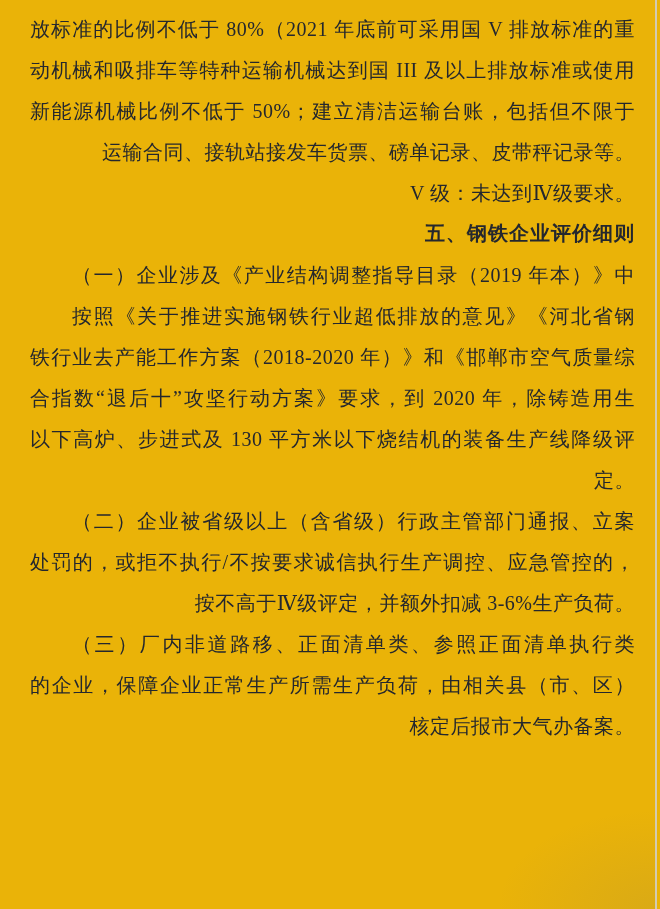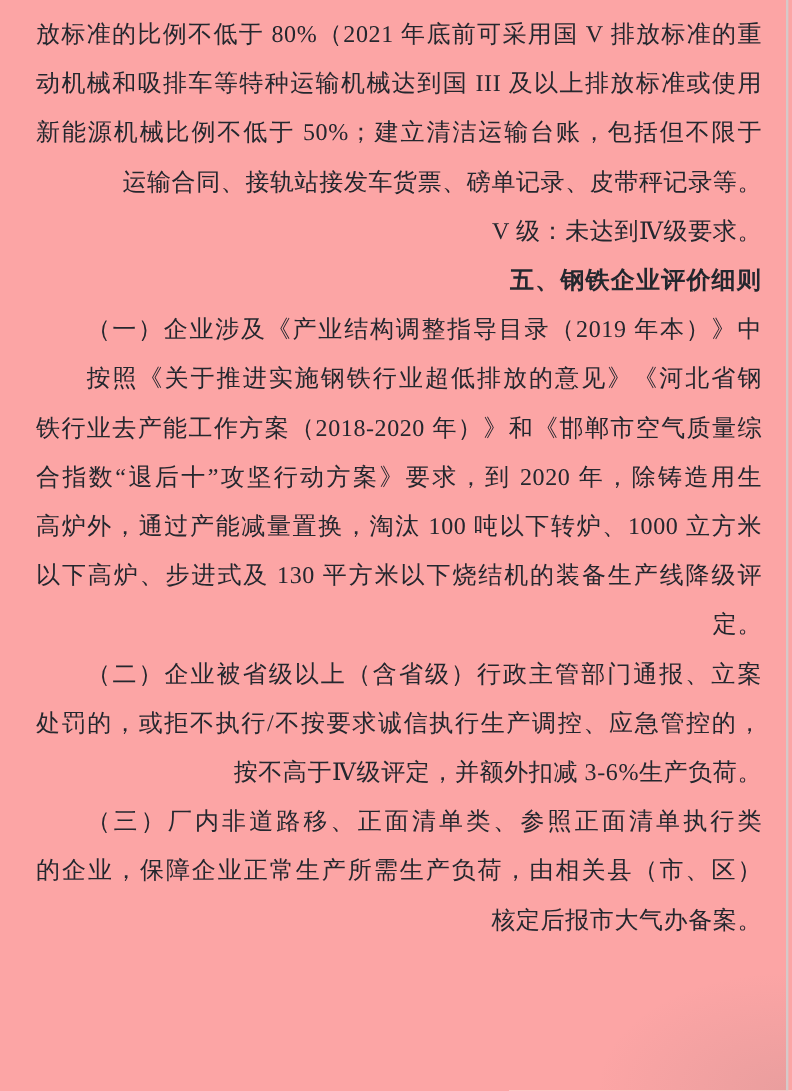--- a/index.html
+++ b/index.html
@@ -4,21 +4,21 @@
 <style>
   html, body {
     margin: 0;
     padding: 0;
     background: #ffffff;
   }
   .page {
     position: relative;
     width: 660px;
     height: 909px;
-    background: #fca5a5;
+    background: #eab308;
     overflow: hidden;
     font-family: "Liberation Serif", "DejaVu Serif", serif;
     color: #24272e;
   }
   .text-block {
     position: absolute;
     left: 30px;
     top: 9px;
     width: 605px;
   }
@@ -31,21 +31,21 @@
     overflow: hidden;
   }
   .line.justify {
     text-align: justify;
     text-align-last: justify;
   }
   .line.indent {
     padding-left: 42px;
   }
   .line.heading {
-    font-family: Liberation Serif, serif;
+    font-family: Liberation Mono, monospace;
     font-weight: bold;
     font-size: 20px;
     letter-spacing: 1px;
   }
   .page-edge-line {
     position: absolute;
     left: 655px;
     top: 0;
     width: 2px;
     height: 909px;
@@ -70,21 +70,20 @@
       <div class="line justify">放标准的比例不低于 80%（2021 年底前可采用国 V 排放标准的重</div>
       <div class="line justify">动机械和吸排车等特种运输机械达到国 III 及以上排放标准或使用</div>
       <div class="line justify">新能源机械比例不低于 50%；建立清洁运输台账，包括但不限于</div>
       <div class="line">运输合同、接轨站接发车货票、磅单记录、皮带秤记录等。</div>
       <div class="line indent">V 级：未达到Ⅳ级要求。</div>
       <div class="line indent heading">五、钢铁企业评价细则</div>
       <div class="line justify indent">（一）企业涉及《产业结构调整指导目录（2019 年本）》中</div>
       <div class="line justify indent">按照《关于推进实施钢铁行业超低排放的意见》《河北省钢</div>
       <div class="line justify">铁行业去产能工作方案（2018-2020 年）》和《邯郸市空气质量综</div>
       <div class="line justify">合指数“退后十”攻坚行动方案》要求，到 2020 年，除铸造用生</div>
-      <div class="line justify">高炉外，通过产能减量置换，淘汰 100 吨以下转炉、1000 立方米</div>
       <div class="line justify">以下高炉、步进式及 130 平方米以下烧结机的装备生产线降级评</div>
       <div class="line">定。</div>
       <div class="line justify indent">（二）企业被省级以上（含省级）行政主管部门通报、立案</div>
       <div class="line justify">处罚的，或拒不执行/不按要求诚信执行生产调控、应急管控的，</div>
       <div class="line">按不高于Ⅳ级评定，并额外扣减 3-6%生产负荷。</div>
       <div class="line justify indent">（三）厂内非道路移、正面清单类、参照正面清单执行类</div>
       <div class="line justify">的企业，保障企业正常生产所需生产负荷，由相关县（市、区）</div>
       <div class="line">核定后报市大气办备案。</div>
     </div>
   <div class="page-edge-line"></div>

